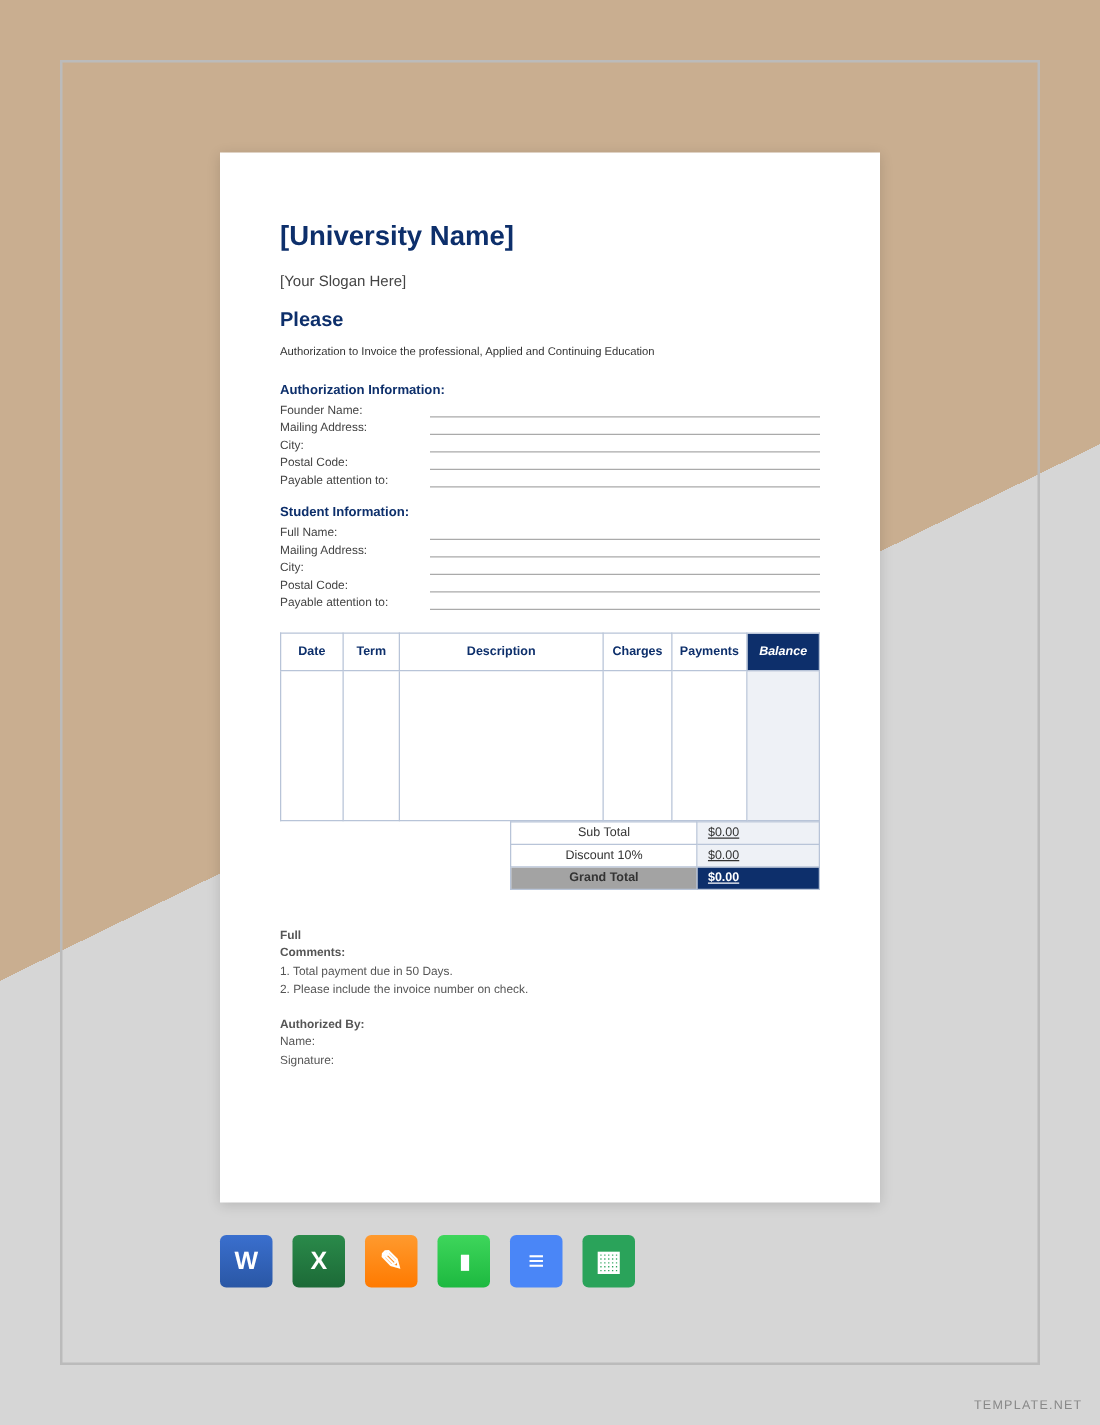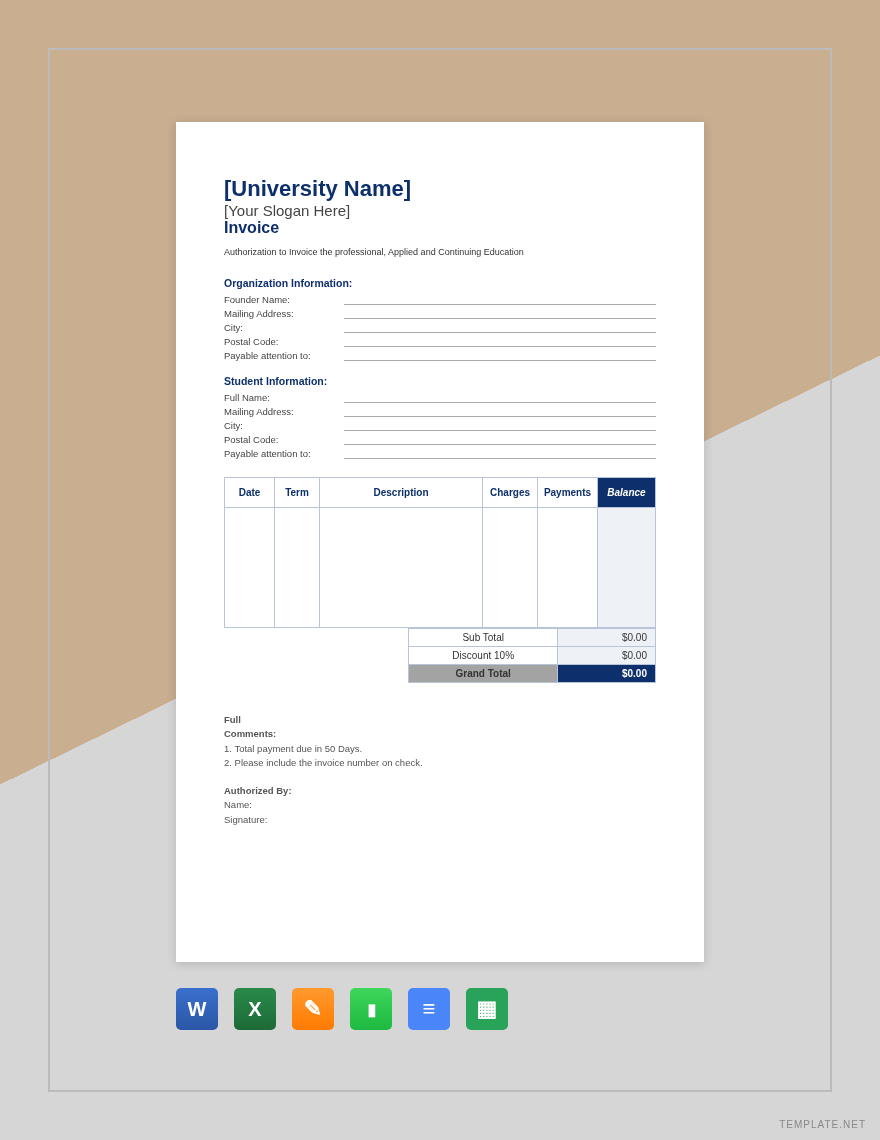--- a/index.html
+++ b/index.html
@@ -33,26 +33,26 @@
   background: #fff;
   box-shadow: 0 2px 10px rgba(0,0,0,0.15);
   padding: 54px 48px 30px 48px;
   font-size: 10px;
   color: #333;
 }
 .title {
   font-size: 22px;
   font-weight: bold;
   color: #0d2f6b;
-  margin-bottom: 0;
+  margin-bottom: 16px;
 }
 .slogan {
-  font-size: 15px;
+  font-size: 12px;
   color: #444;
-  margin-bottom: 0;
+  margin-bottom: 16px;
 }
 .invoice-h {
   font-size: 16px;
   font-weight: bold;
   color: #0d2f6b;
   margin-bottom: 10px;
 }
 .auth-line {
   font-size: 9px;
   color: #333;
@@ -109,21 +109,21 @@
   margin-left: auto;
   border-collapse: collapse;
 }
 .totals td {
   border: 1px solid #b8c4d8;
   font-size: 10px;
   height: 18px;
   padding: 0 8px;
 }
 .totals .lab { text-align: center; width: 150px; color: #333; }
-.totals .val { text-align: right; width: 98px; color: #333; background: #eef1f6; }
+.totals .val { width: 98px; color: #333; background: #eef1f6; text-decoration: underline; }
 .totals .grand .lab { font-weight: bold; background: #a3a3a3; }
 .totals .grand .val { background: #0d2f6b; color: #fff; font-weight: bold; }
 
 .comments {
   margin-top: 30px;
   font-size: 9.5px;
   color: #555;
   line-height: 1.5;
 }
 .comments .hd { font-weight: bold; color: #555; }
@@ -177,25 +177,25 @@
 
 <div class="bg"></div>
 
 <div class="frame"></div>
 
 <div class="doc">
 
   <div class="title">[University Name]</div>
   <div class="slogan">[Your Slogan Here]</div>
 
-  <div class="invoice-h">Invoice</div>
+  <div class="invoice-h">Please</div>
   <div class="auth-line">Authorization to Invoice the professional, Applied and  Continuing Education</div>
 
   <div class="info-block">
-    <div class="section-h">Organization Information:</div>
+    <div class="section-h">Authorization Information:</div>
     <div class="info-row">
       <div class="info-label">Founder Name:</div>
       <div class="info-line"></div>
     </div>
     <div class="info-row">
       <div class="info-label">Mailing Address:</div>
       <div class="info-line"></div>
     </div>
     <div class="info-row">
       <div class="info-label">City:</div>

